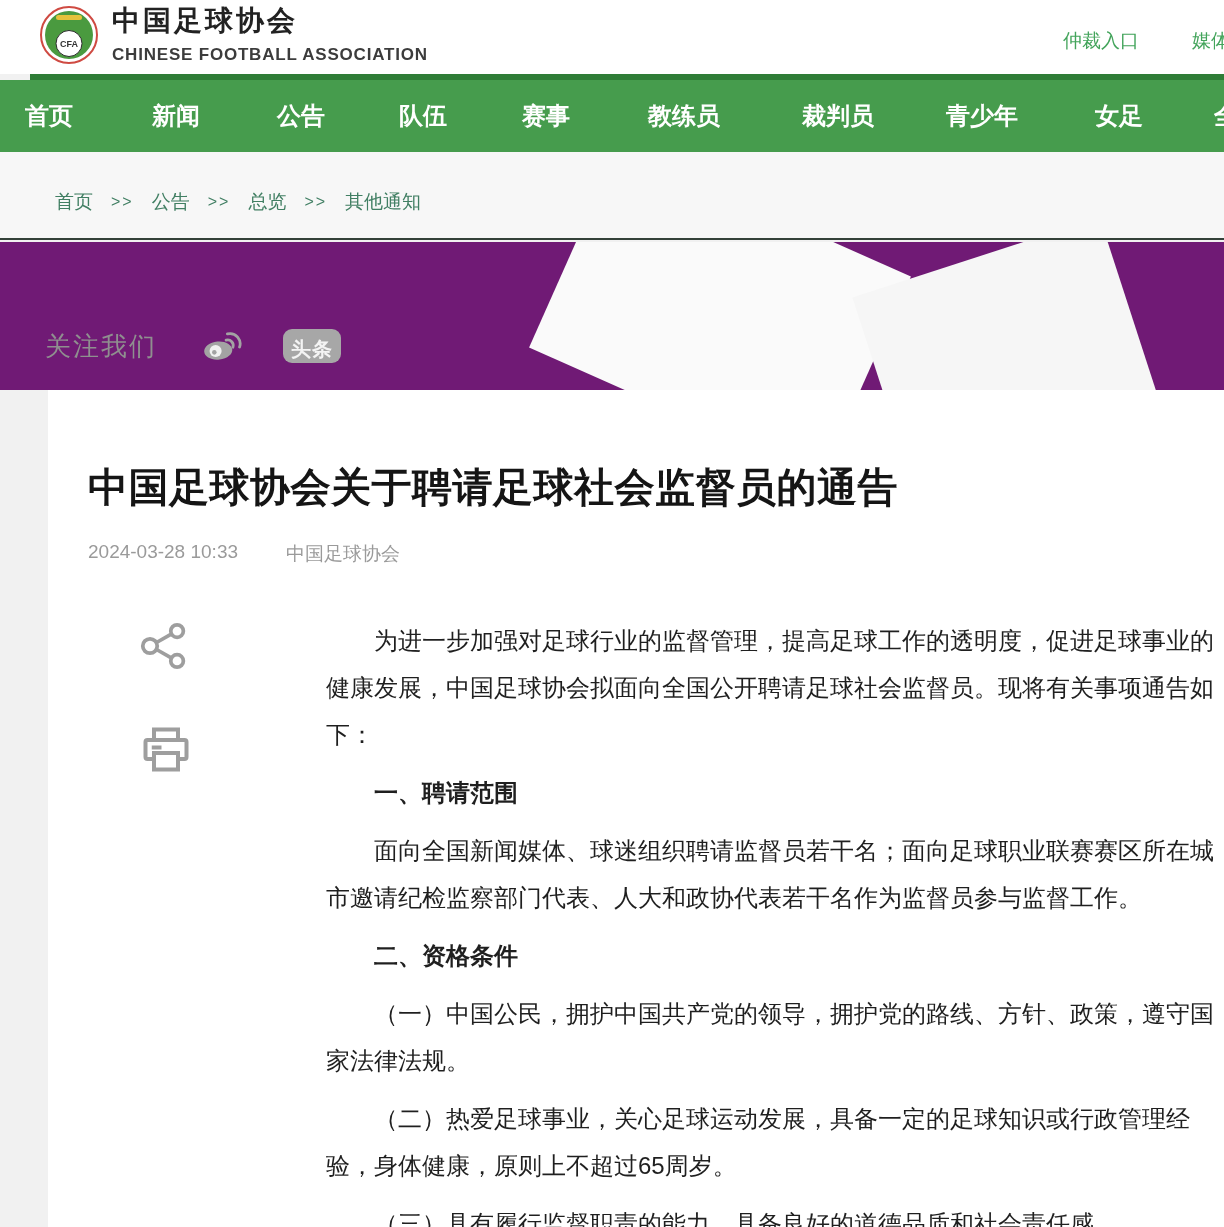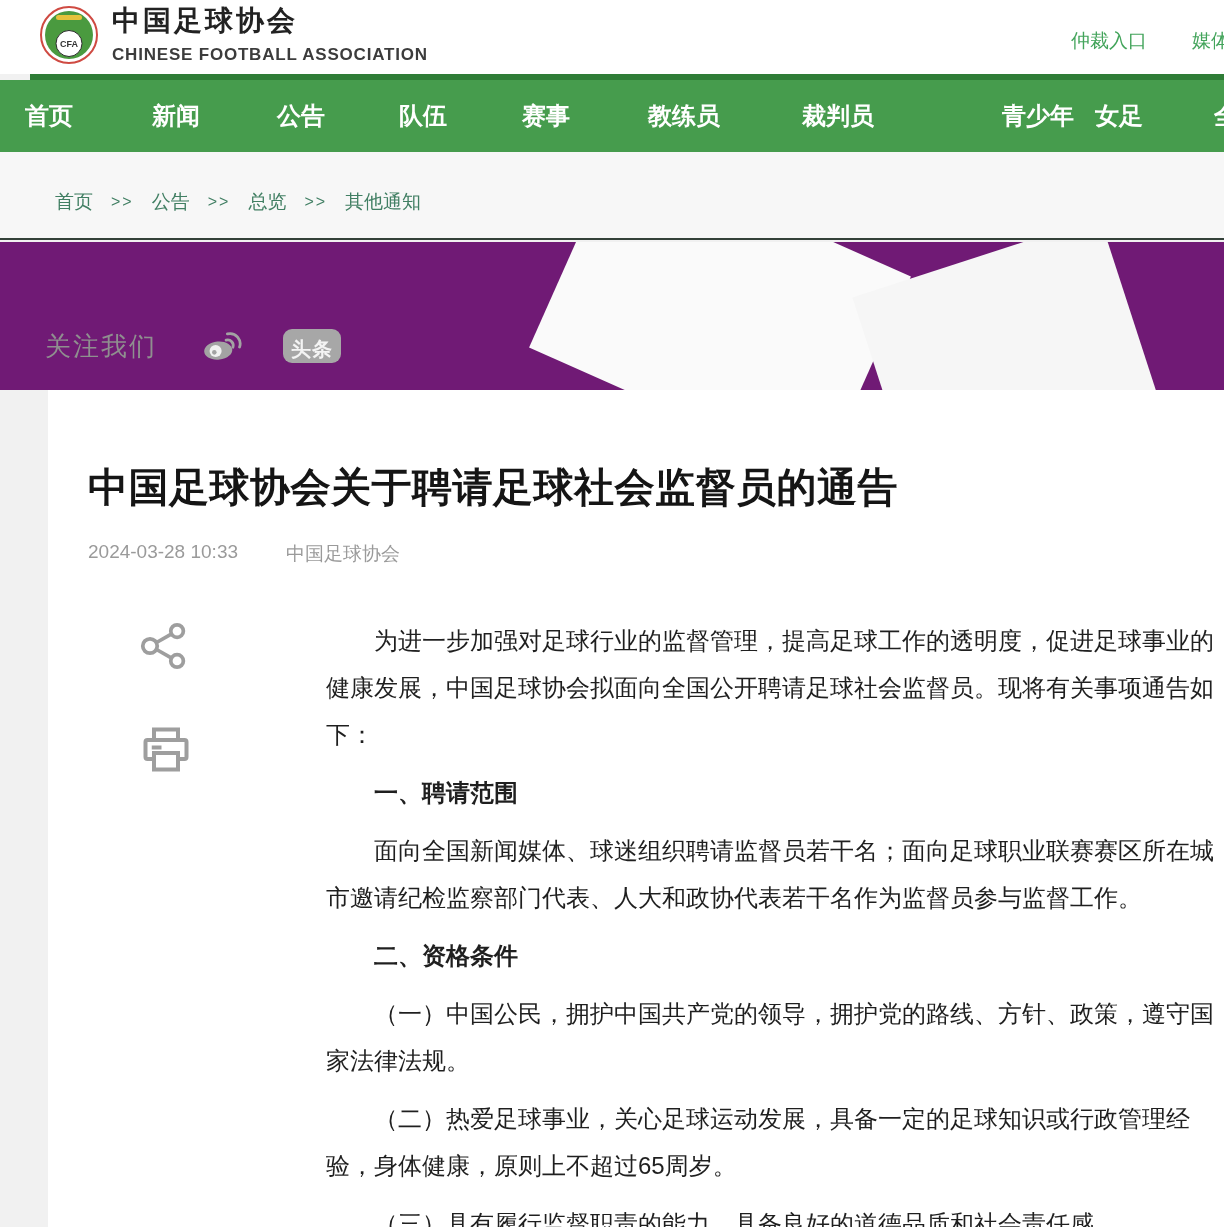--- a/index.html
+++ b/index.html
@@ -33,21 +33,21 @@
     position: absolute; left: 50%; bottom: 5px; transform: translateX(-50%);
     width: 27px; height: 27px; border-radius: 50%;
     background: #ffffff; border: 1.5px solid #2b2b2b;
     display: flex; align-items: center; justify-content: center;
   }
   .badge .ball span { font-size: 9px; font-weight: bold; color: #333; letter-spacing: 0; }
   .logo-text { margin-left: 14px; }
   .logo-cn { font-size: 28px; font-weight: bold; color: #222; letter-spacing: 3px; line-height: 1.1; }
   .logo-en { font-size: 17px; font-weight: bold; color: #3c3c3c; letter-spacing: 0.8px; margin-top: 8px; }
   .hdr-link { position: absolute; top: 28px; font-size: 19px; color: #43a45b; text-decoration: none; cursor: pointer; white-space: nowrap; }
-  .hdr-link.arbitration { left: 1063px; margin-left: 8px; }
+  .hdr-link.arbitration { left: 1063px; }
   .hdr-link.media { left: 1192px; }
 
   
   .nav-strip { position: absolute; top: 74px; left: 30px; width: 1194px; height: 6px; background: #2f7d37; }
   .main-nav { position: absolute; top: 80px; left: 0; width: 1224px; height: 72px; background: #469c4d; }
   .main-nav .item {
     position: absolute; top: 0; height: 72px; line-height: 72px;
     color: #ffffff; font-size: 24px; font-weight: bold; cursor: pointer;
     transform: translateX(-50%); white-space: nowrap;
   }
@@ -122,21 +122,21 @@
 
   <div class="nav-strip"></div>
   <nav class="main-nav">
     <div class="item" style="left:49px">首页</div>
     <div class="item" style="left:176px">新闻</div>
     <div class="item" style="left:301px">公告</div>
     <div class="item" style="left:423px">队伍</div>
     <div class="item" style="left:546px">赛事</div>
     <div class="item" style="left:684px">教练员</div>
     <div class="item" style="left:838px">裁判员</div>
-    <div class="item" style="left:1038px">青少年</div>
+    <div class="item" style="left:982px">青少年</div>
     <div class="item" style="left:1119px">女足</div>
     <div class="item partial" style="left:1214px">全</div>
   </nav>
 
   <div class="crumb-band">
     <a>首页</a>
     <span class="sep">&gt;&gt;</span>
     <a>公告</a>
     <span class="sep">&gt;&gt;</span>
     <a>总览</a>

